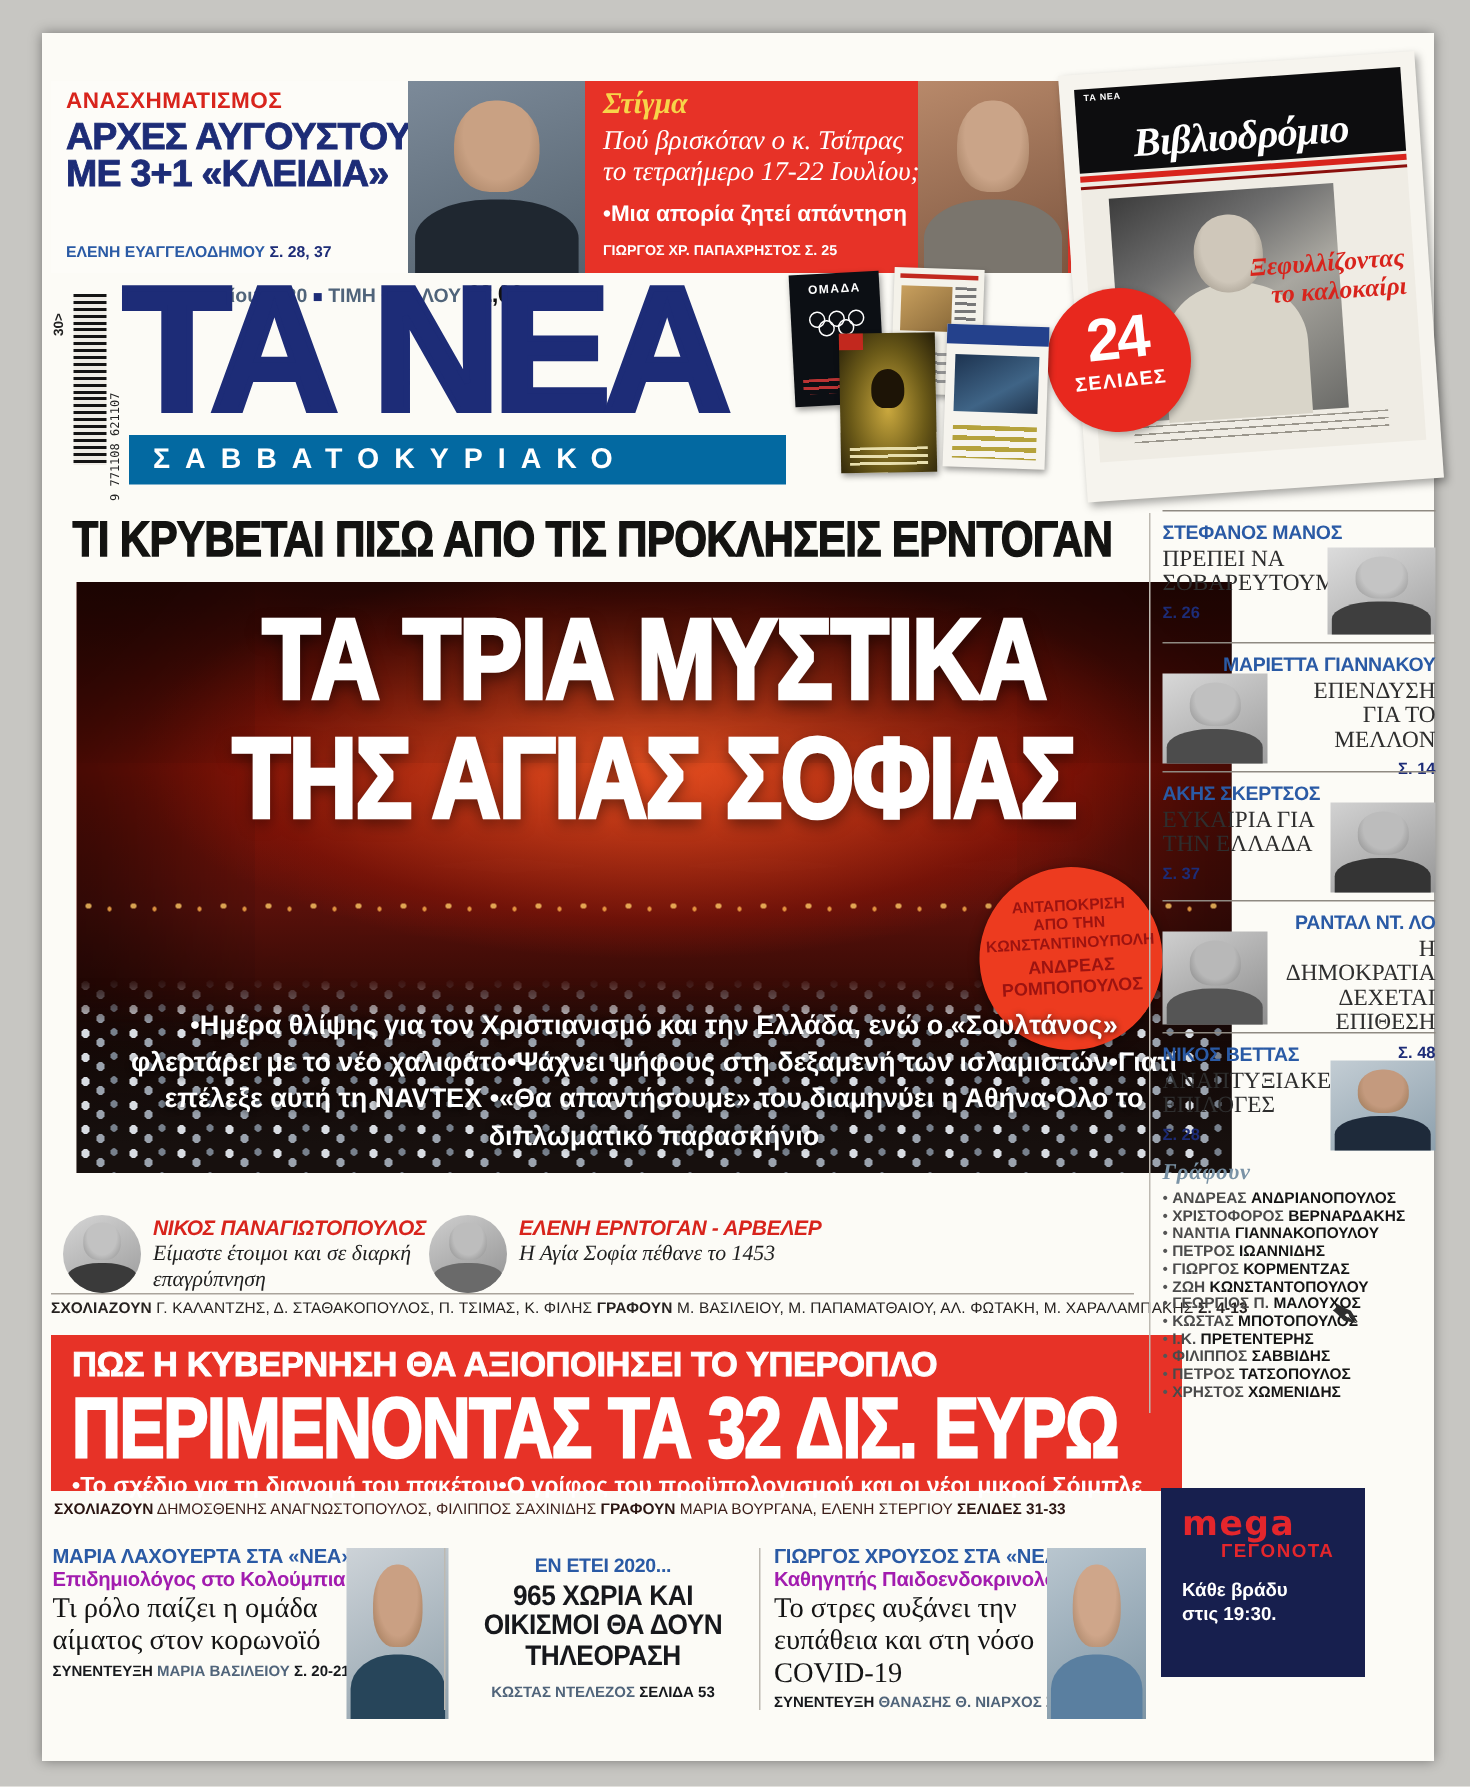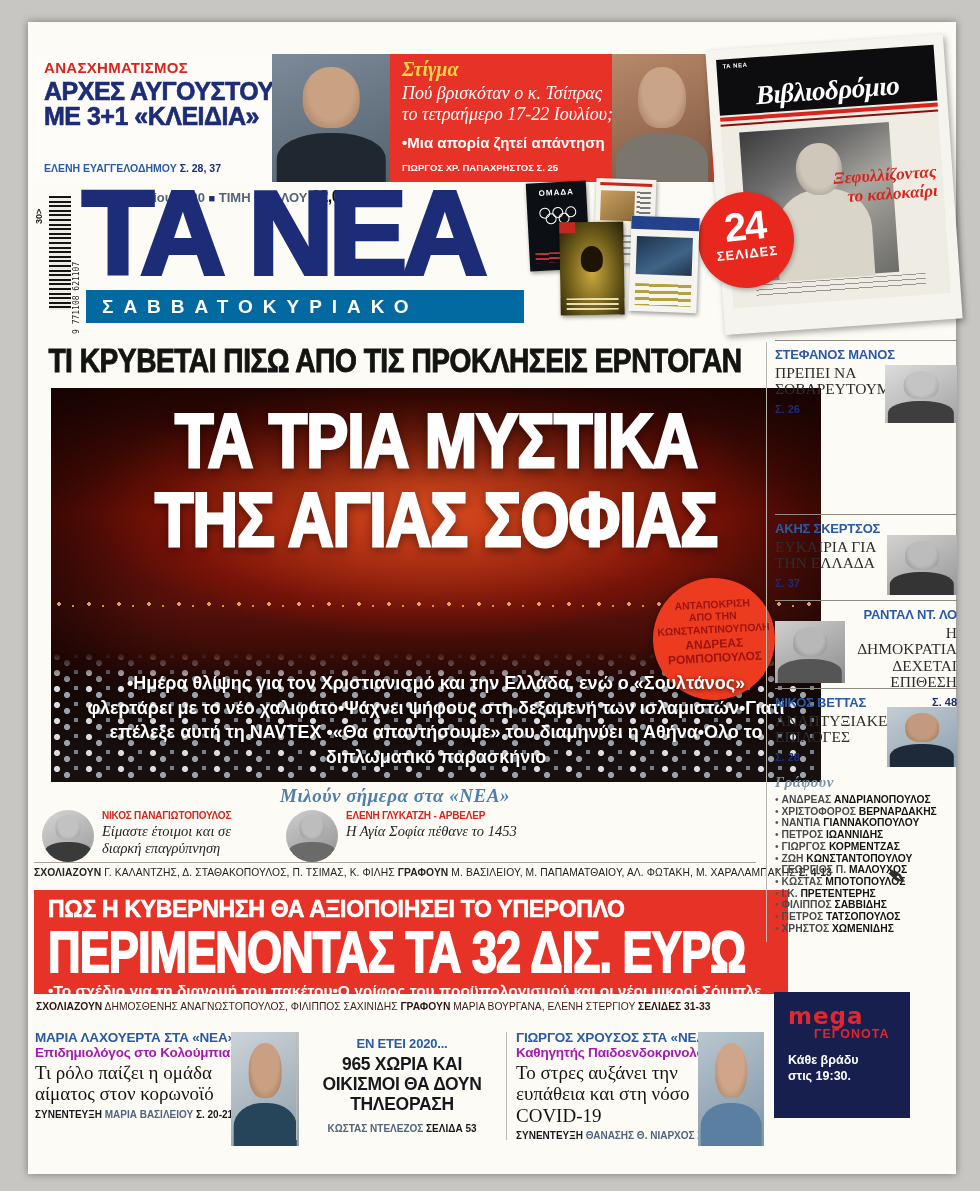--- a/index.html
+++ b/index.html
@@ -100,21 +100,21 @@
     transform:rotate(-3deg);box-shadow:0 2px 8px rgba(0,0,0,.45);padding-top:20px;box-sizing:border-box;}
   .corr-badge .s{font-size:10.5px;font-weight:800;line-height:1.18;display:block;}
   .corr-badge .a{font-size:12px;font-weight:900;line-height:1.15;display:block;}
   .maindeck{color:#fff;font-size:18px;font-weight:600;text-align:center;line-height:1.38;
     text-shadow:0 1px 4px rgba(0,0,0,.8);}
 
   
   .sp-header{font-family:"Liberation Serif",serif;font-style:italic;font-weight:800;
     font-size:19px;color:#4f7fa8;text-align:center;letter-spacing:.5px;}
   .speaker{position:absolute;display:flex;gap:8px;align-items:flex-start;}
-  .sp-name{font-size:10px;font-weight:800;color:#d8241c;letter-spacing:-.2px;white-space:nowrap;}
+  .sp-name{font-size:14px;font-weight:800;color:#d8241c;letter-spacing:-.2px;white-space:nowrap;font-style:italic;}
   .sp-quote{font-family:"Liberation Serif",serif;font-style:italic;font-size:14.5px;
     color:#1f1f1f;line-height:1.16;margin-top:2px;}
   .rule{border-top:1px solid #a9a49c;}
   .contrib{font-size:10.3px;color:#262220;letter-spacing:.1px;white-space:nowrap;}
   .contrib b{font-weight:900;}
   .contrib .pg{font-weight:900;}
 
   
   .banner{background:#e73227;color:#fff;padding:6px 0 0 14px;box-sizing:border-box;}
   .bn-kicker{font-size:23px;font-weight:900;-webkit-text-stroke:.6px #fff;letter-spacing:-.3px;}
@@ -268,38 +268,37 @@
     <div class="abs corr-badge" style="left:602px;top:190px;width:122px;height:122px;">
       <span class="s">ΑΝΤΑΠΟΚΡΙΣΗ</span>
       <span class="s">ΑΠΟ ΤΗΝ</span>
       <span class="s">ΚΩΝΣΤΑΝΤΙΝΟΥΠΟΛΗ</span>
       <span class="a" style="margin-top:3px;">ΑΝΔΡΕΑΣ</span>
       <span class="a">ΡΟΜΠΟΠΟΥΛΟΣ</span>
     </div>
     <div class="abs maindeck" style="left:32px;right:32px;bottom:12px;">•Ημέρα θλίψης για τον Χριστιανισμό και την Ελλάδα, ενώ ο «Σουλτάνος» φλερτάρει με το νέο χαλιφάτο•Ψάχνει ψήφους στη δεξαμενή των ισλαμιστών•Γιατί επέλεξε αυτή τη NAVTEX •«Θα απαντήσουμε» του διαμηνύει η Αθήνα•Ολο το διπλωματικό παρασκήνιο</div>
   </div>
 
-  <div class="abs sp-header" style="left:6px;top:763px;width:722px;">Μιλούν σήμερα στα «ΝΕΑ»</div>
   <div class="speaker" style="left:14px;top:788px;width:232px;">
     <div class="portrait circ" style="position:relative;flex:0 0 52px;width:52px;height:52px;background:linear-gradient(150deg,#d6d6d6,#9a9a9a);--skin:#c2c2c2;--skin2:#8e8e8e;--suit:#3a3a3a;">
         <div class="p-head"></div>
         <div class="p-body"></div>
       </div>
     <div>
       <div class="sp-name">ΝΙΚΟΣ ΠΑΝΑΓΙΩΤΟΠΟΥΛΟΣ</div>
       <div class="sp-quote">Είμαστε έτοιμοι και σε διαρκή επαγρύπνηση</div>
     </div>
   </div>
   <div class="speaker" style="left:258px;top:788px;width:232px;">
     <div class="portrait circ" style="position:relative;flex:0 0 52px;width:52px;height:52px;background:linear-gradient(150deg,#cfcfcf,#909090);--skin:#bdbdbd;--skin2:#878787;--suit:#6a6a6a;">
         <div class="p-head"></div>
         <div class="p-body"></div>
       </div>
     <div>
-      <div class="sp-name">ΕΛΕΝΗ ΓΛΥΚΑΤΖΗ - ΑΡΒΕΛΕΡ</div>
+      <div class="sp-name">ΕΛΕΝΗ ΕΡΝΤΟΓΑΝ - ΑΡΒΕΛΕΡ</div>
       <div class="sp-quote">Η Αγία Σοφία πέθανε το 1453</div>
     </div>
   </div>
 
   <div class="abs rule" style="left:6px;top:840px;width:722px;"></div>
   <div class="abs contrib" style="left:6px;top:845px;width:722px;">
     <b>ΣΧΟΛΙΑΖΟΥΝ</b>
     <span>Γ. ΚΑΛΑΝΤΖΗΣ, Δ. ΣΤΑΘΑΚΟΠΟΥΛΟΣ, Π. ΤΣΙΜΑΣ, Κ. ΦΙΛΗΣ</span>
     <b>ΓΡΑΦΟΥΝ</b>
     <span>Μ. ΒΑΣΙΛΕΙΟΥ, Μ. ΠΑΠΑΜΑΤΘΑΙΟΥ, ΑΛ. ΦΩΤΑΚΗ, Μ. ΧΑΡΑΛΑΜΠΑΚΗΣ</span>
@@ -363,20 +362,29 @@
   <div class="op-card" style="top:318px;height:84px;">
     <div class="op-name">ΣΤΕΦΑΝΟΣ ΜΑΝΟΣ</div>
     <div class="op-title" style="width:102px;">ΠΡΕΠΕΙ ΝΑ ΣΟΒΑΡΕΥΤΟΥΜΕ</div>
     <div class="op-page">Σ. 26</div>
     <div class="portrait" style="right:0;top:24px;width:72px;height:58px;background:linear-gradient(150deg,#dcdcdc,#a3a3a3);--skin:#c4c4c4;--skin2:#8f8f8f;--suit:#3e3e3e;">
         <div class="p-head"></div>
         <div class="p-body"></div>
       </div>
   </div>
 
+  <div class="op-card op-right" style="top:406px;height:82px;">
+    <div class="op-name">ΜΑΡΙΕΤΤΑ ΓΙΑΝΝΑΚΟΥ</div>
+    <div class="op-title" style="width:102px;margin-left:80px;">ΕΠΕΝΔΥΣΗ ΓΙΑ ΤΟ ΜΕΛΛΟΝ</div>
+    <div class="op-page">Σ. 14</div>
+    <div class="portrait" style="left:0;top:20px;width:70px;height:60px;background:linear-gradient(150deg,#d8d8d8,#9e9e9e);--skin:#c0c0c0;--skin2:#8a8a8a;--suit:#4c4c4c;">
+        <div class="p-head"></div>
+        <div class="p-body"></div>
+      </div>
+  </div>
 
   <div class="op-card" style="top:492px;height:82px;">
     <div class="op-name">ΑΚΗΣ ΣΚΕΡΤΣΟΣ</div>
     <div class="op-title" style="width:102px;">ΕΥΚΑΙΡΙΑ ΓΙΑ ΤΗΝ ΕΛΛΑΔΑ</div>
     <div class="op-page">Σ. 37</div>
     <div class="portrait" style="right:0;top:20px;width:70px;height:60px;background:linear-gradient(150deg,#d2d2d2,#979797);--skin:#bcbcbc;--skin2:#868686;--suit:#343434;">
         <div class="p-head"></div>
         <div class="p-body"></div>
       </div>
   </div>

